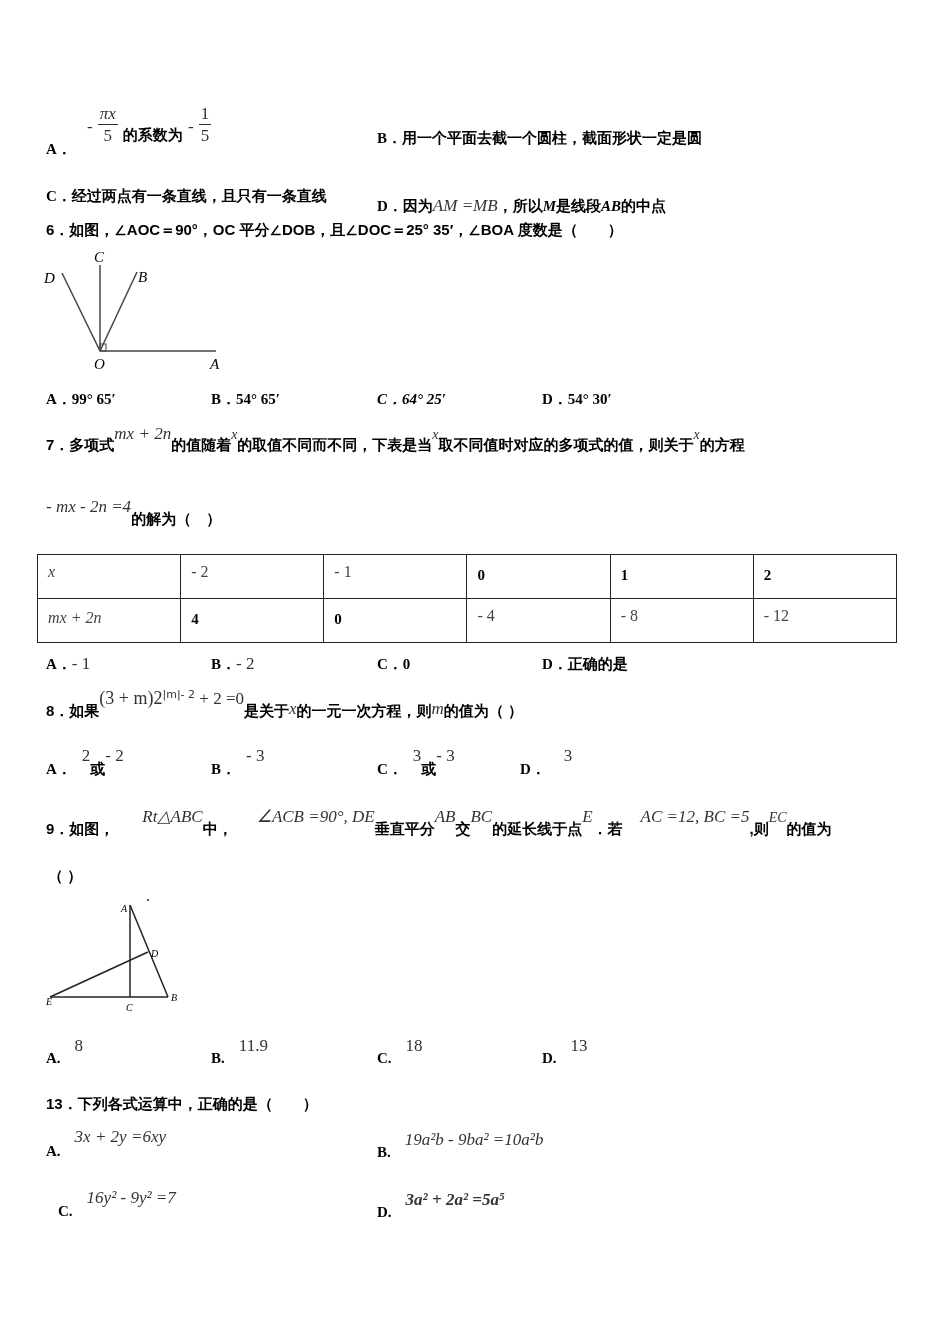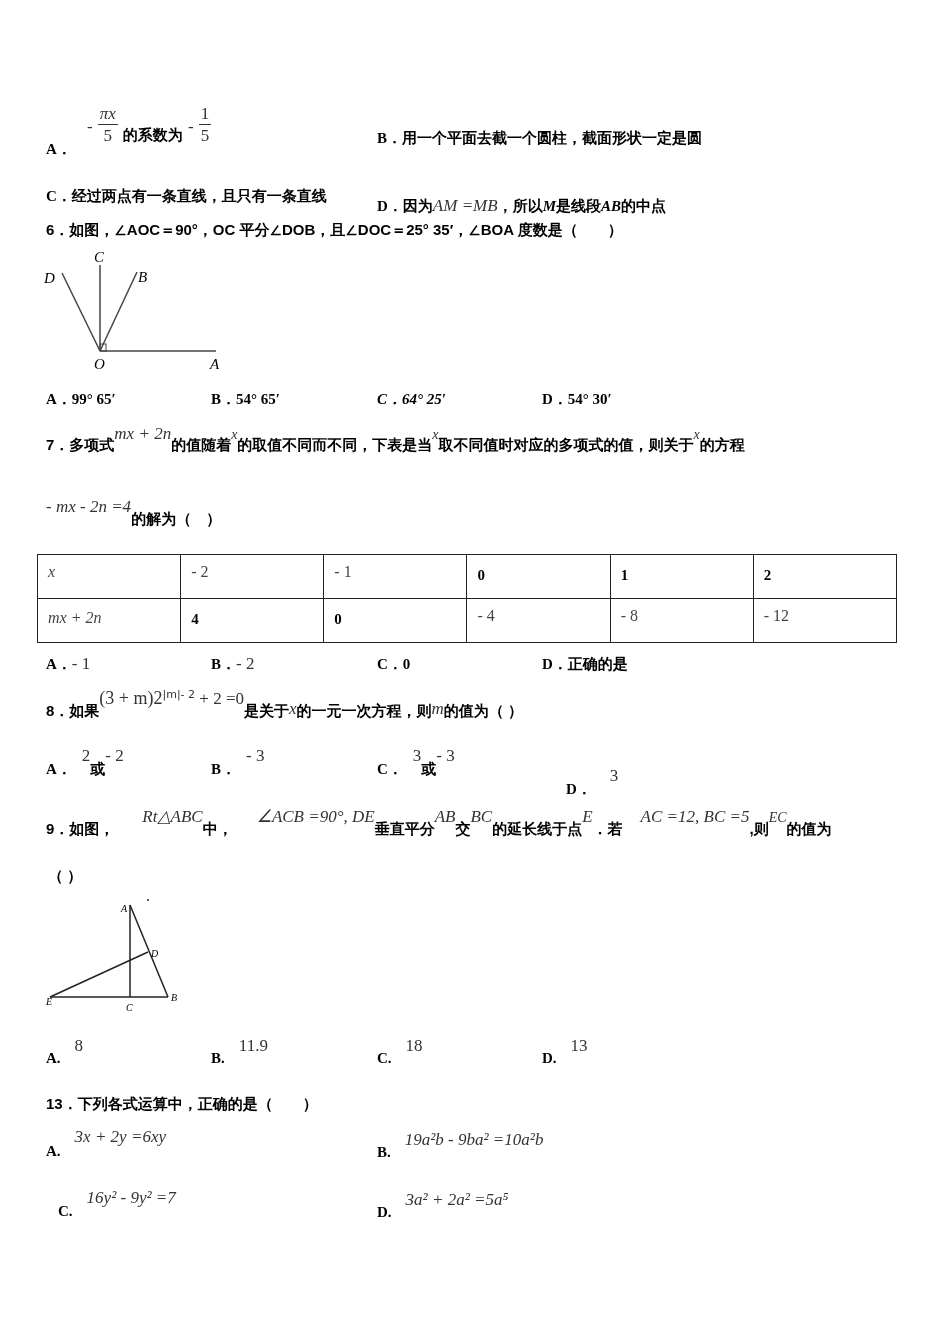--- a/index.html
+++ b/index.html
@@ -92,21 +92,21 @@
 <div class="abs" style="left:211px;top:654px;"><span class="lbl">B．</span><span class="m">- 2</span></div>
 <div class="abs" style="left:377px;top:654px;"><span class="lbl">C．</span><span class="lbl">0</span></div>
 <div class="abs" style="left:542px;top:654px;"><span class="lbl">D．</span><span class="cn">正确的是</span></div>
 
 <div class="abs" style="left:46px;top:688px;">
   <span class="cn" style="position:relative;top:12px;">8．</span><span class="cn" style="position:relative;top:12px;">如果</span><span class="m" style="font-size:18px;">(3 + m)2</span><sup class="s" style="color:#333;">|m|- 2</sup><span class="m"> + 2 =0</span><span class="cn" style="position:relative;top:12px;">是关于</span><span class="mi" style="position:relative;top:10px;">x</span><span class="cn" style="position:relative;top:12px;">的一元一次方程，则</span><span class="mi" style="position:relative;top:10px;">m</span><span class="cn" style="position:relative;top:12px;">的值为（ ）</span>
 </div>
 <div class="abs" style="left:46px;top:746px;"><span class="lbl" style="position:relative;top:13px;">A．</span><span class="m" style="margin-left:10px;">2</span><span class="cn" style="position:relative;top:13px;">或</span><span class="m">- 2</span></div>
 <div class="abs" style="left:211px;top:746px;"><span class="lbl" style="position:relative;top:13px;">B．</span><span class="m" style="margin-left:10px;">- 3</span></div>
 <div class="abs" style="left:377px;top:746px;"><span class="lbl" style="position:relative;top:13px;">C．</span><span class="m" style="margin-left:10px;">3</span><span class="cn" style="position:relative;top:13px;">或</span><span class="m">- 3</span></div>
-<div class="abs" style="left:566px;top:746px;margin-top:20px;"><span class="lbl" style="position:relative;top:13px;">D．</span><span class="m" style="margin-left:18px;">3</span></div>
+<div class="abs" style="left:520px;top:746px;"><span class="lbl" style="position:relative;top:13px;">D．</span><span class="m" style="margin-left:18px;">3</span></div>
 
 <div class="abs" style="left:46px;top:806px;">
   <span class="cn" style="position:relative;top:12px;">9．</span><span class="cn" style="position:relative;top:12px;">如图，</span><span class="mi" style="margin-left:28px;">Rt△ABC</span><span class="cn" style="position:relative;top:12px;">中，</span><span class="mi" style="margin-left:24px;">∠ACB =90°, DE</span><span class="cn" style="position:relative;top:12px;">垂直平分</span><span class="mi">AB</span><span class="cn" style="position:relative;top:12px;">交</span><span class="mi">BC</span><span class="cn" style="position:relative;top:12px;">的延长线于点</span><span class="mi">E</span><span class="cn" style="position:relative;top:12px;">．若</span><span class="mi" style="margin-left:18px;">AC =12, BC =5</span><span class="cn" style="position:relative;top:12px;">,则</span><span class="mi" style="font-size:14px;">EC</span><span class="cn" style="position:relative;top:12px;">的值为</span>
 </div>
 <div class="abs cn" style="left:48px;top:867px;">（ ）</div>
 <svg class="abs" style="left:40px;top:893px;" width="160" height="125">
   <line x1="90" y1="12" x2="90" y2="104" stroke="#222" stroke-width="1.5"></line>
   <line x1="90" y1="12" x2="128" y2="104" stroke="#222" stroke-width="1.5"></line>
   <line x1="10" y1="104" x2="128" y2="104" stroke="#222" stroke-width="1.5"></line>
   <line x1="10" y1="104" x2="108" y2="59" stroke="#222" stroke-width="1.5"></line>
@@ -121,13 +121,13 @@
 <div class="abs" style="left:211px;top:1036px;"><span class="lbl" style="position:relative;top:12px;">B.</span><span class="m" style="margin-left:14px;">11.9</span></div>
 <div class="abs" style="left:377px;top:1036px;"><span class="lbl" style="position:relative;top:12px;">C.</span><span class="m" style="margin-left:14px;">18</span></div>
 <div class="abs" style="left:542px;top:1036px;"><span class="lbl" style="position:relative;top:12px;">D.</span><span class="m" style="margin-left:14px;">13</span></div>
 
 <div class="abs cn" style="left:46px;top:1095px;">
   <span>13．</span><span>下列各式运算中，正确的是（　　）</span>
 </div>
 <div class="abs" style="left:46px;top:1127px;"><span class="lbl" style="position:relative;top:14px;">A.</span><span class="mi" style="margin-left:14px;">3x + 2y =6xy</span></div>
 <div class="abs" style="left:377px;top:1130px;"><span class="lbl" style="position:relative;top:12px;">B.</span><span class="mi" style="margin-left:14px;">19a²b - 9ba² =10a²b</span></div>
 <div class="abs" style="left:58px;top:1188px;"><span class="lbl" style="position:relative;top:13px;">C.</span><span class="mi" style="margin-left:14px;">16y² - 9y² =7</span></div>
-<div class="abs" style="left:377px;top:1190px;"><span class="lbl" style="position:relative;top:12px;">D.</span><span class="mi" style="margin-left:14px;">3a² + 2a² =5a⁵</span></div>
+<div class="abs" style="left:377px;top:1190px;"><span class="lbl" style="position:relative;top:12px;">D.</span><span class="mi" style="margin-left:14px;font-weight:bold;">3a² + 2a² =5a⁵</span></div>
 
 </body></html>

